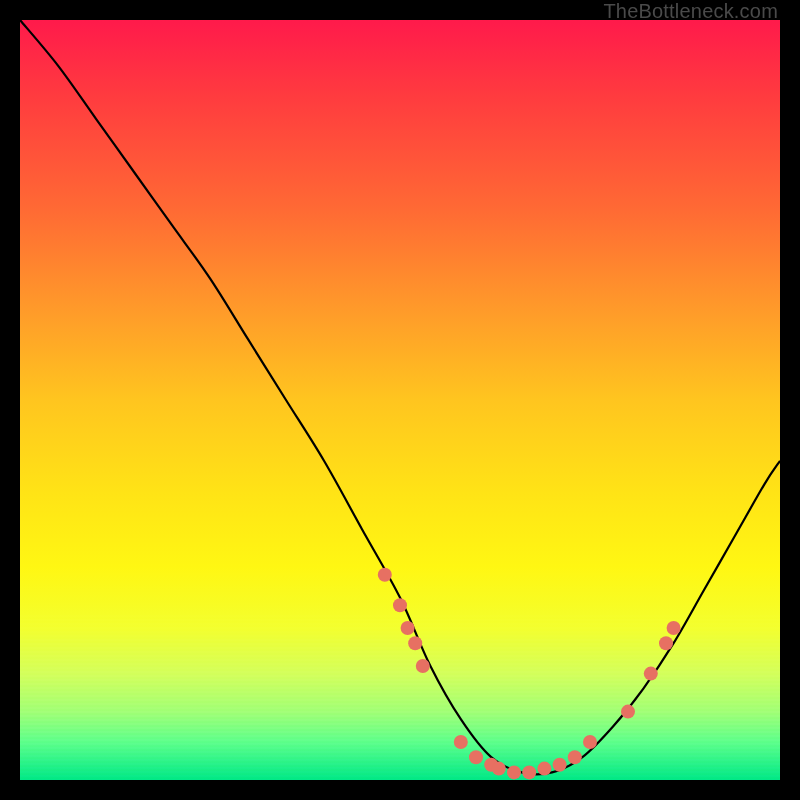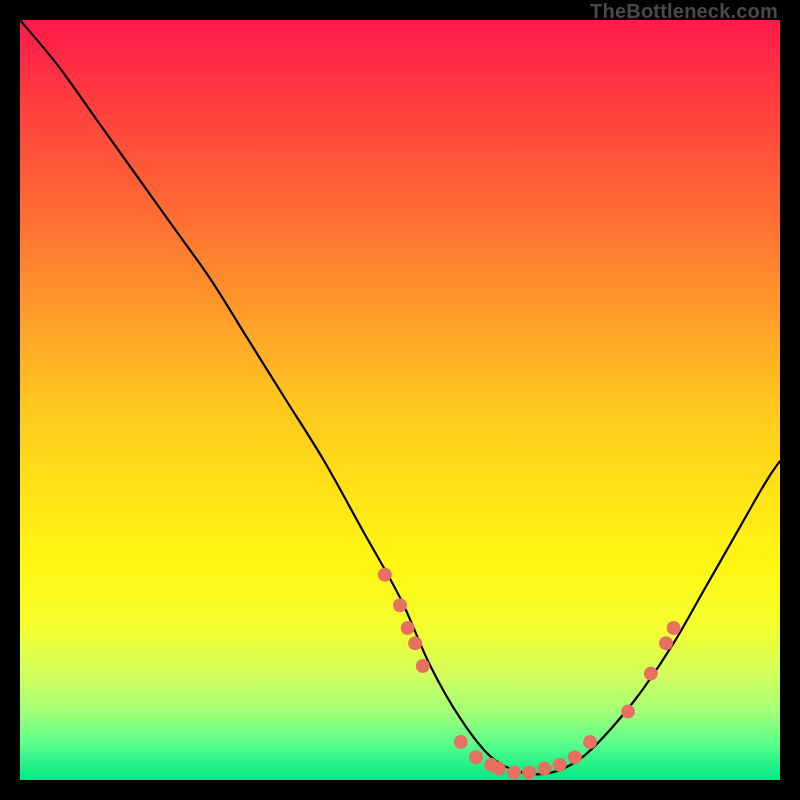--- a/index.html
+++ b/index.html
@@ -56,21 +56,21 @@
     );
     mix-blend-mode: overlay;
     opacity: 0.5;
   }
   .watermark {
     position: absolute;
     top: 0px;
     right: 22px;
     color: #4a4a4a;
     font-size: 20px;
-    font-weight: 700;
+    font-weight: 400;
     letter-spacing: 0.2px;
     user-select: none;
   }
   svg.curve {
     position: absolute;
     left: 0;
     top: 0;
     width: 760px;
     height: 760px;
     overflow: visible;

